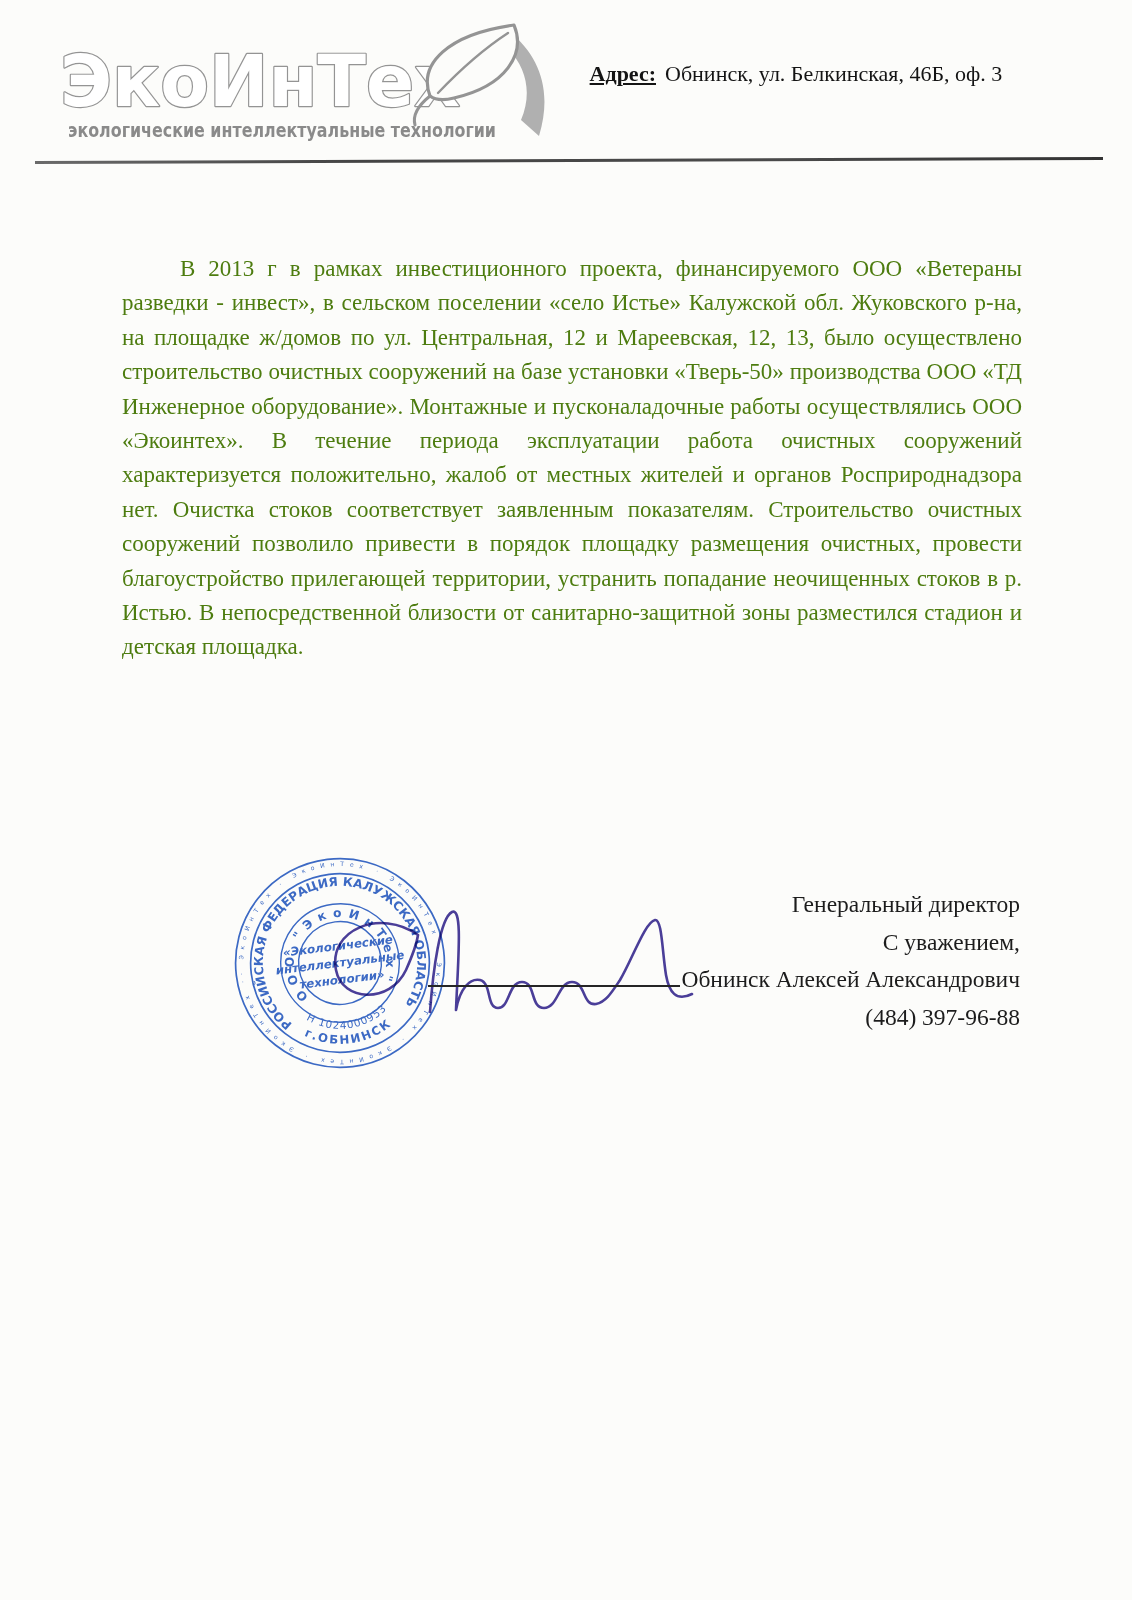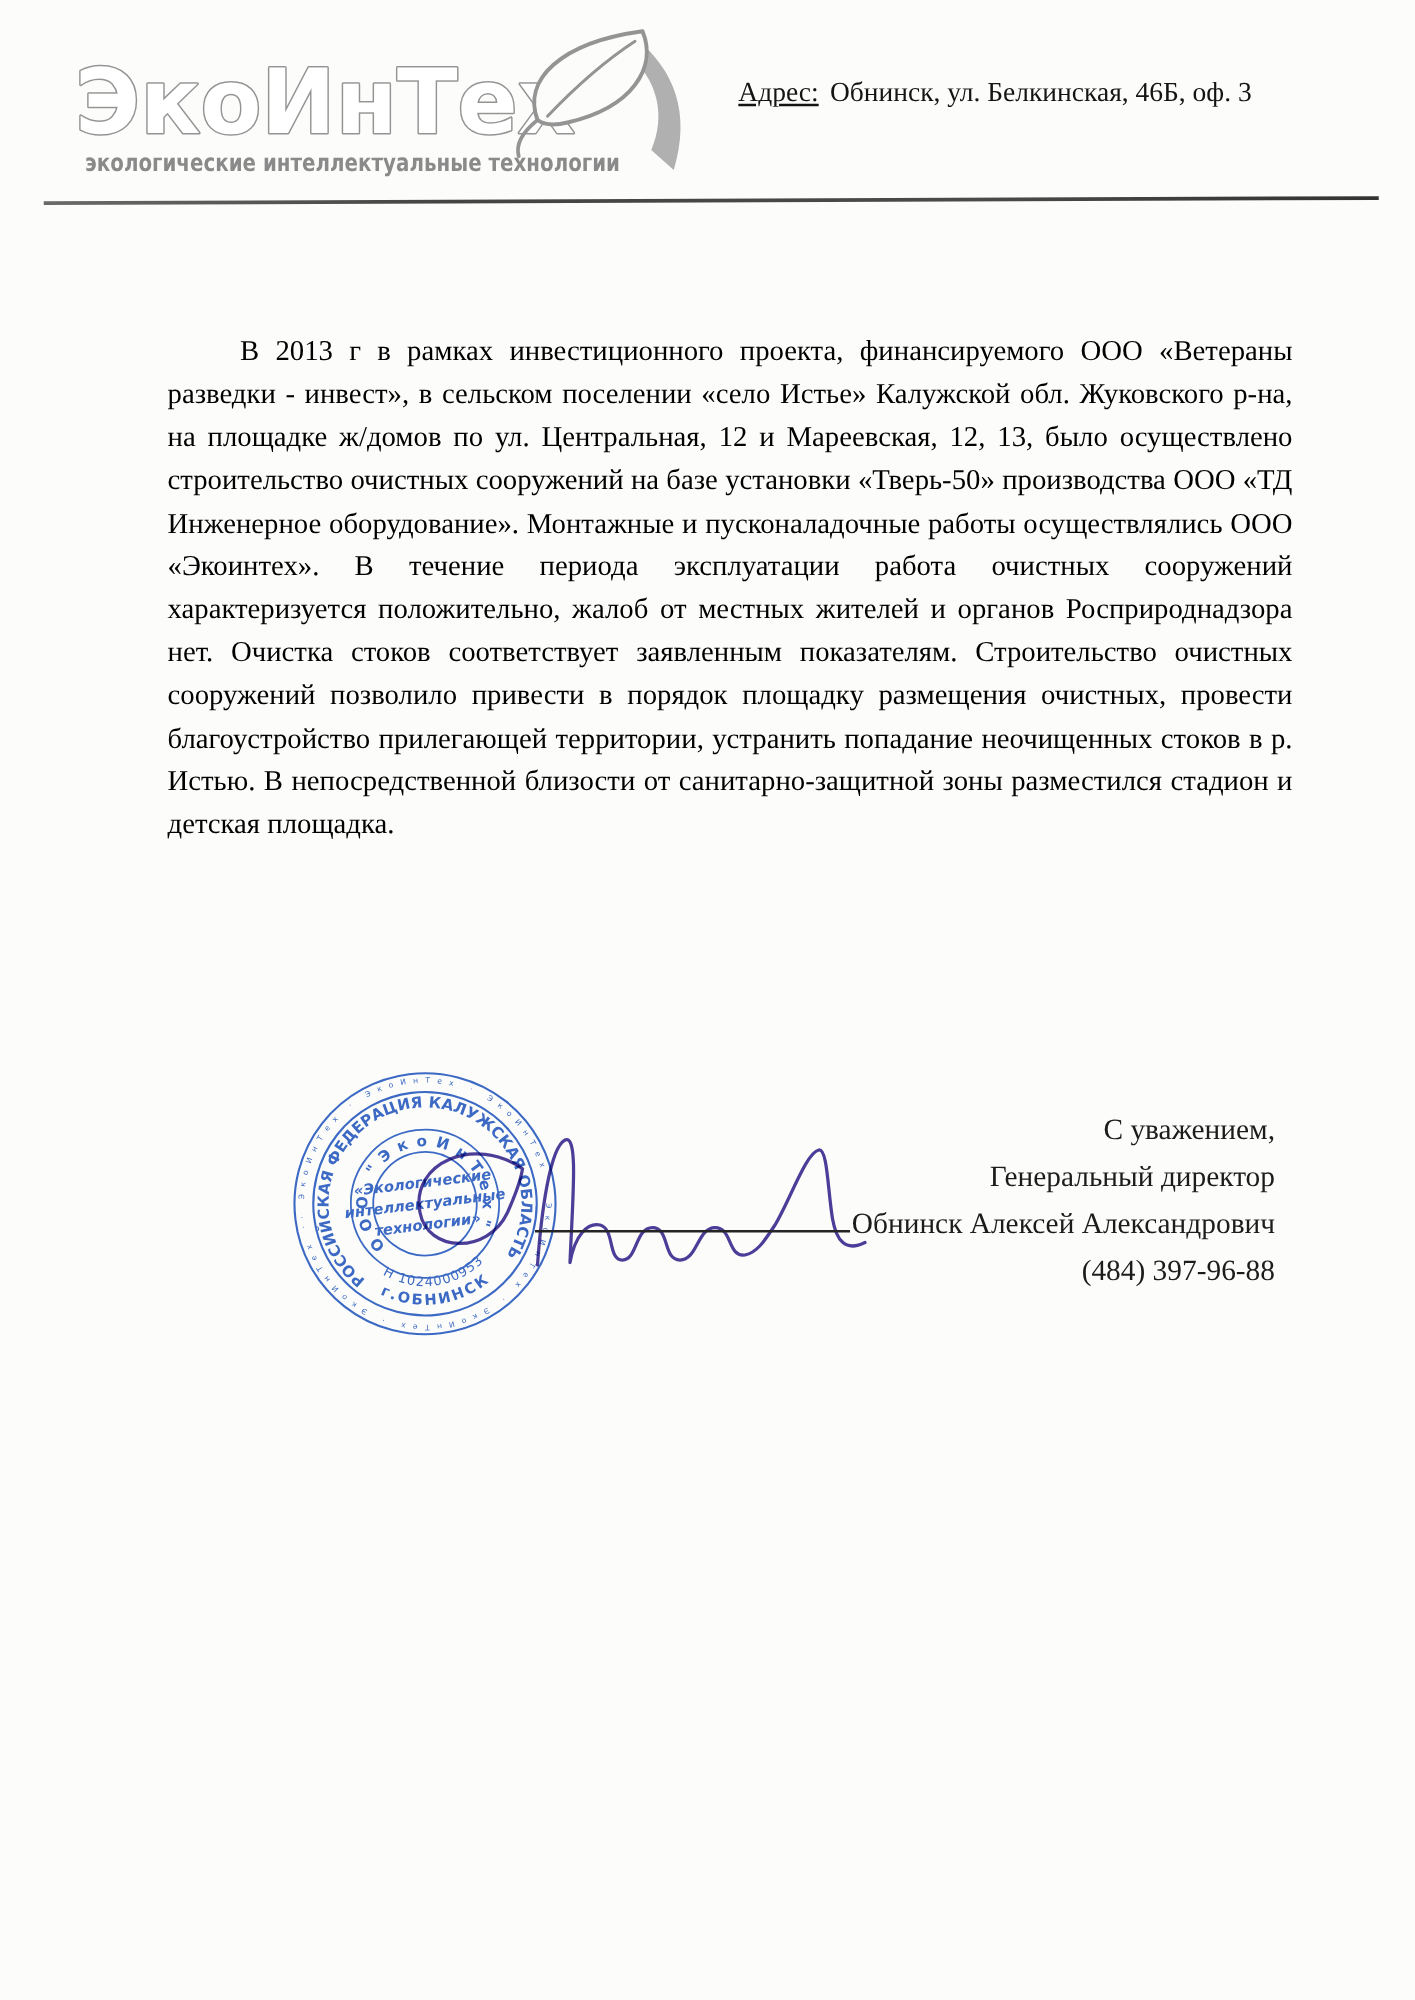--- a/index.html
+++ b/index.html
@@ -8,31 +8,31 @@
     background:#fcfcfa;overflow:hidden;
     font-family:"Liberation Serif",serif;color:#1a1a1a;
   }
   
   .logo{position:absolute;left:58px;top:22px;}
   .contacts{
     position:absolute;left:553px;top:58px;width:486px;
     text-align:center;font-size:22px;line-height:31px;color:#141414;
   }
   .c-line{white-space:nowrap;}
-  .c-label{font-weight:normal;text-decoration:underline;margin-right:9px;}
+  .c-label{font-weight:bold;text-decoration:underline;margin-right:9px;}
   .rule{
     position:absolute;left:35px;top:159px;width:1068px;height:3px;
     background:linear-gradient(90deg,#6a6a6a,#444 30%,#4a4a4a 70%,#333);
     transform:rotate(-0.22deg);
   }
   
   .body-par{
-    position:absolute;left:122px;top:252px;width:900px;margin:12px;
+    position:absolute;left:122px;top:252px;width:900px;margin:0;
     font-size:23px;line-height:34.4px;text-align:justify;text-indent:58px;
-    color:#000000;
+    color:#4d7c0f;
   }
   
   .stamp{
     position:absolute;left:229px;top:852px;width:222px;height:222px;
     transform:rotate(-7deg);opacity:.93;mix-blend-mode:multiply;
   }
   .stamp svg{display:block;width:100%;height:100%;}
   .sig-ink{position:absolute;left:300px;top:878px;mix-blend-mode:multiply;}
   
   .signoff{
@@ -105,19 +105,19 @@
     <path fill="none" stroke="currentColor" stroke-width="2.6" stroke-linecap="round" d="M 118 57 C 80 30, 28 52, 36 92 C 42 124, 90 126, 106 92 C 114 74, 117 64, 118 57
              M 130 134 C 133 92, 140 40, 152 34 C 163 29, 158 82, 156 132
              M 156 132 C 160 110, 170 100, 180 102 C 192 105, 186 130, 198 130
              C 210 130, 208 104, 222 104 C 236 104, 230 130, 244 130
              C 258 130, 258 104, 272 104 C 286 104, 282 128, 296 126
              C 306 124, 312 114, 320 102 C 332 82, 345 44, 355 42
              C 362 41, 362 72, 366 97 C 369 114, 376 124, 392 116"></path>
   </svg>
 
   <div class="signoff">
+    <div>Генеральный директор</div>
     <div>С уважением,</div>
-    <div>Генеральный директор</div>
     <div><span class="sig-rule"></span><span>Обнинск Алексей Александрович</span></div>
     <div>(484) 397-96-88</div>
   </div>
 
 </div>
 
 </body></html>

